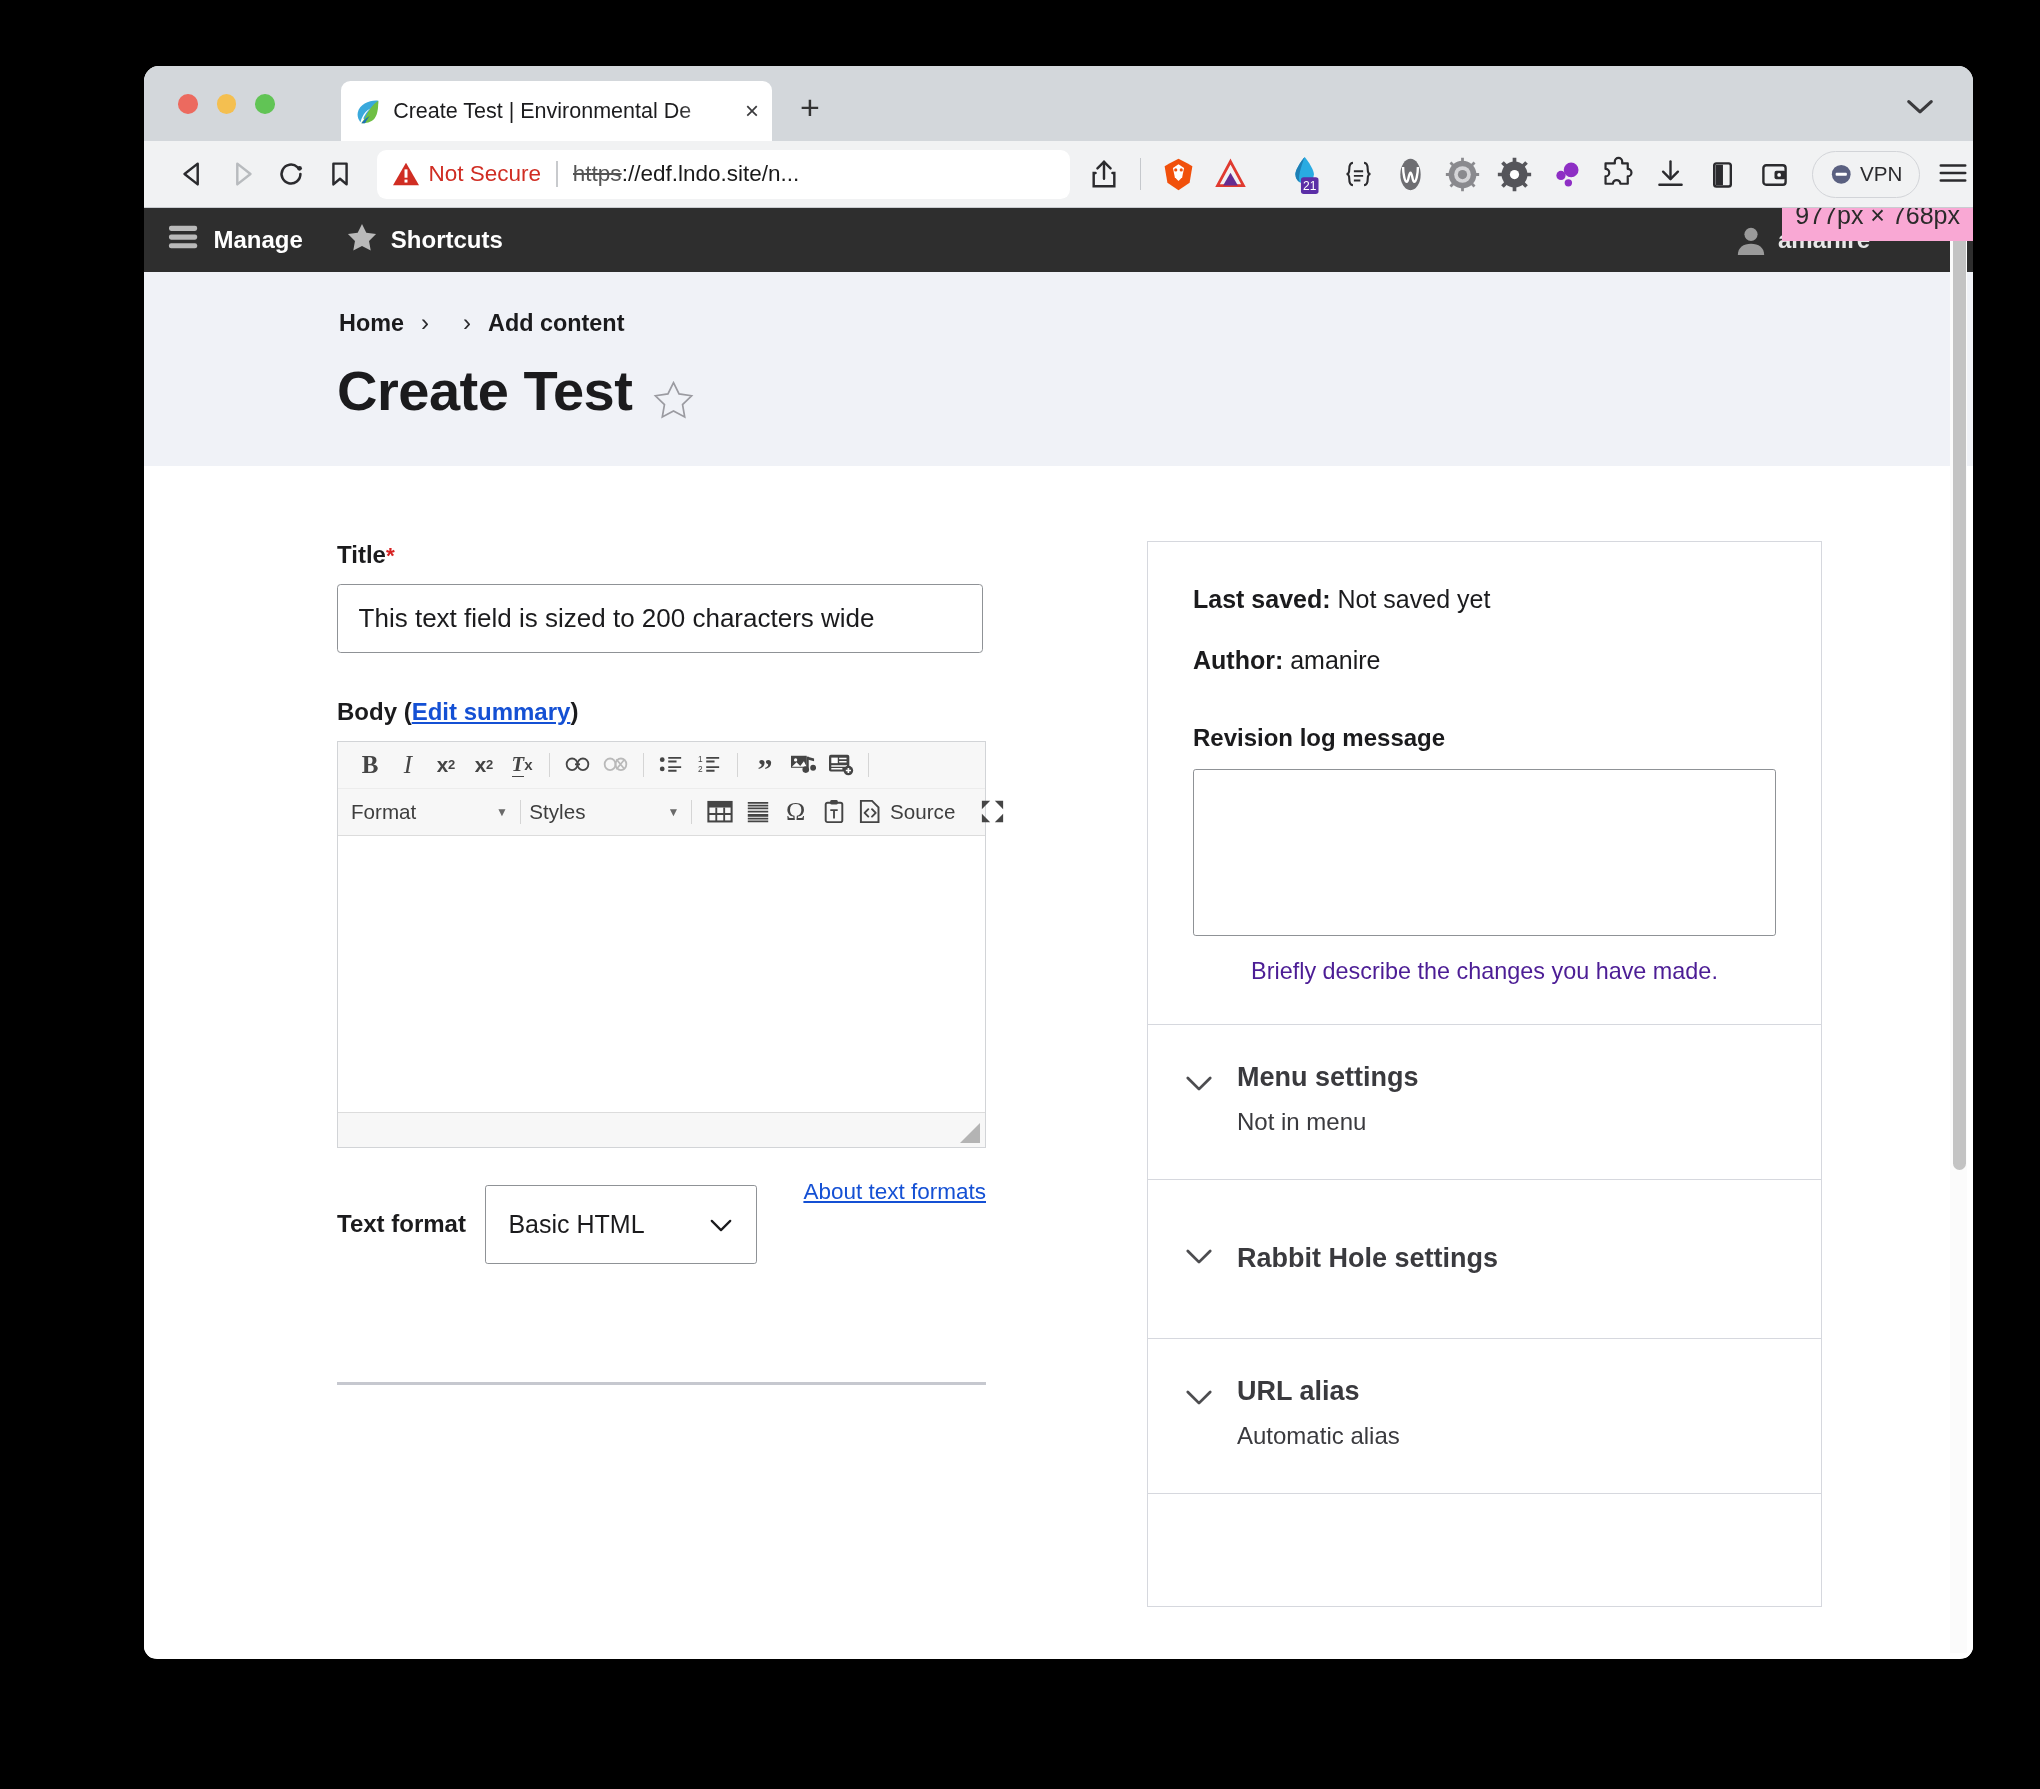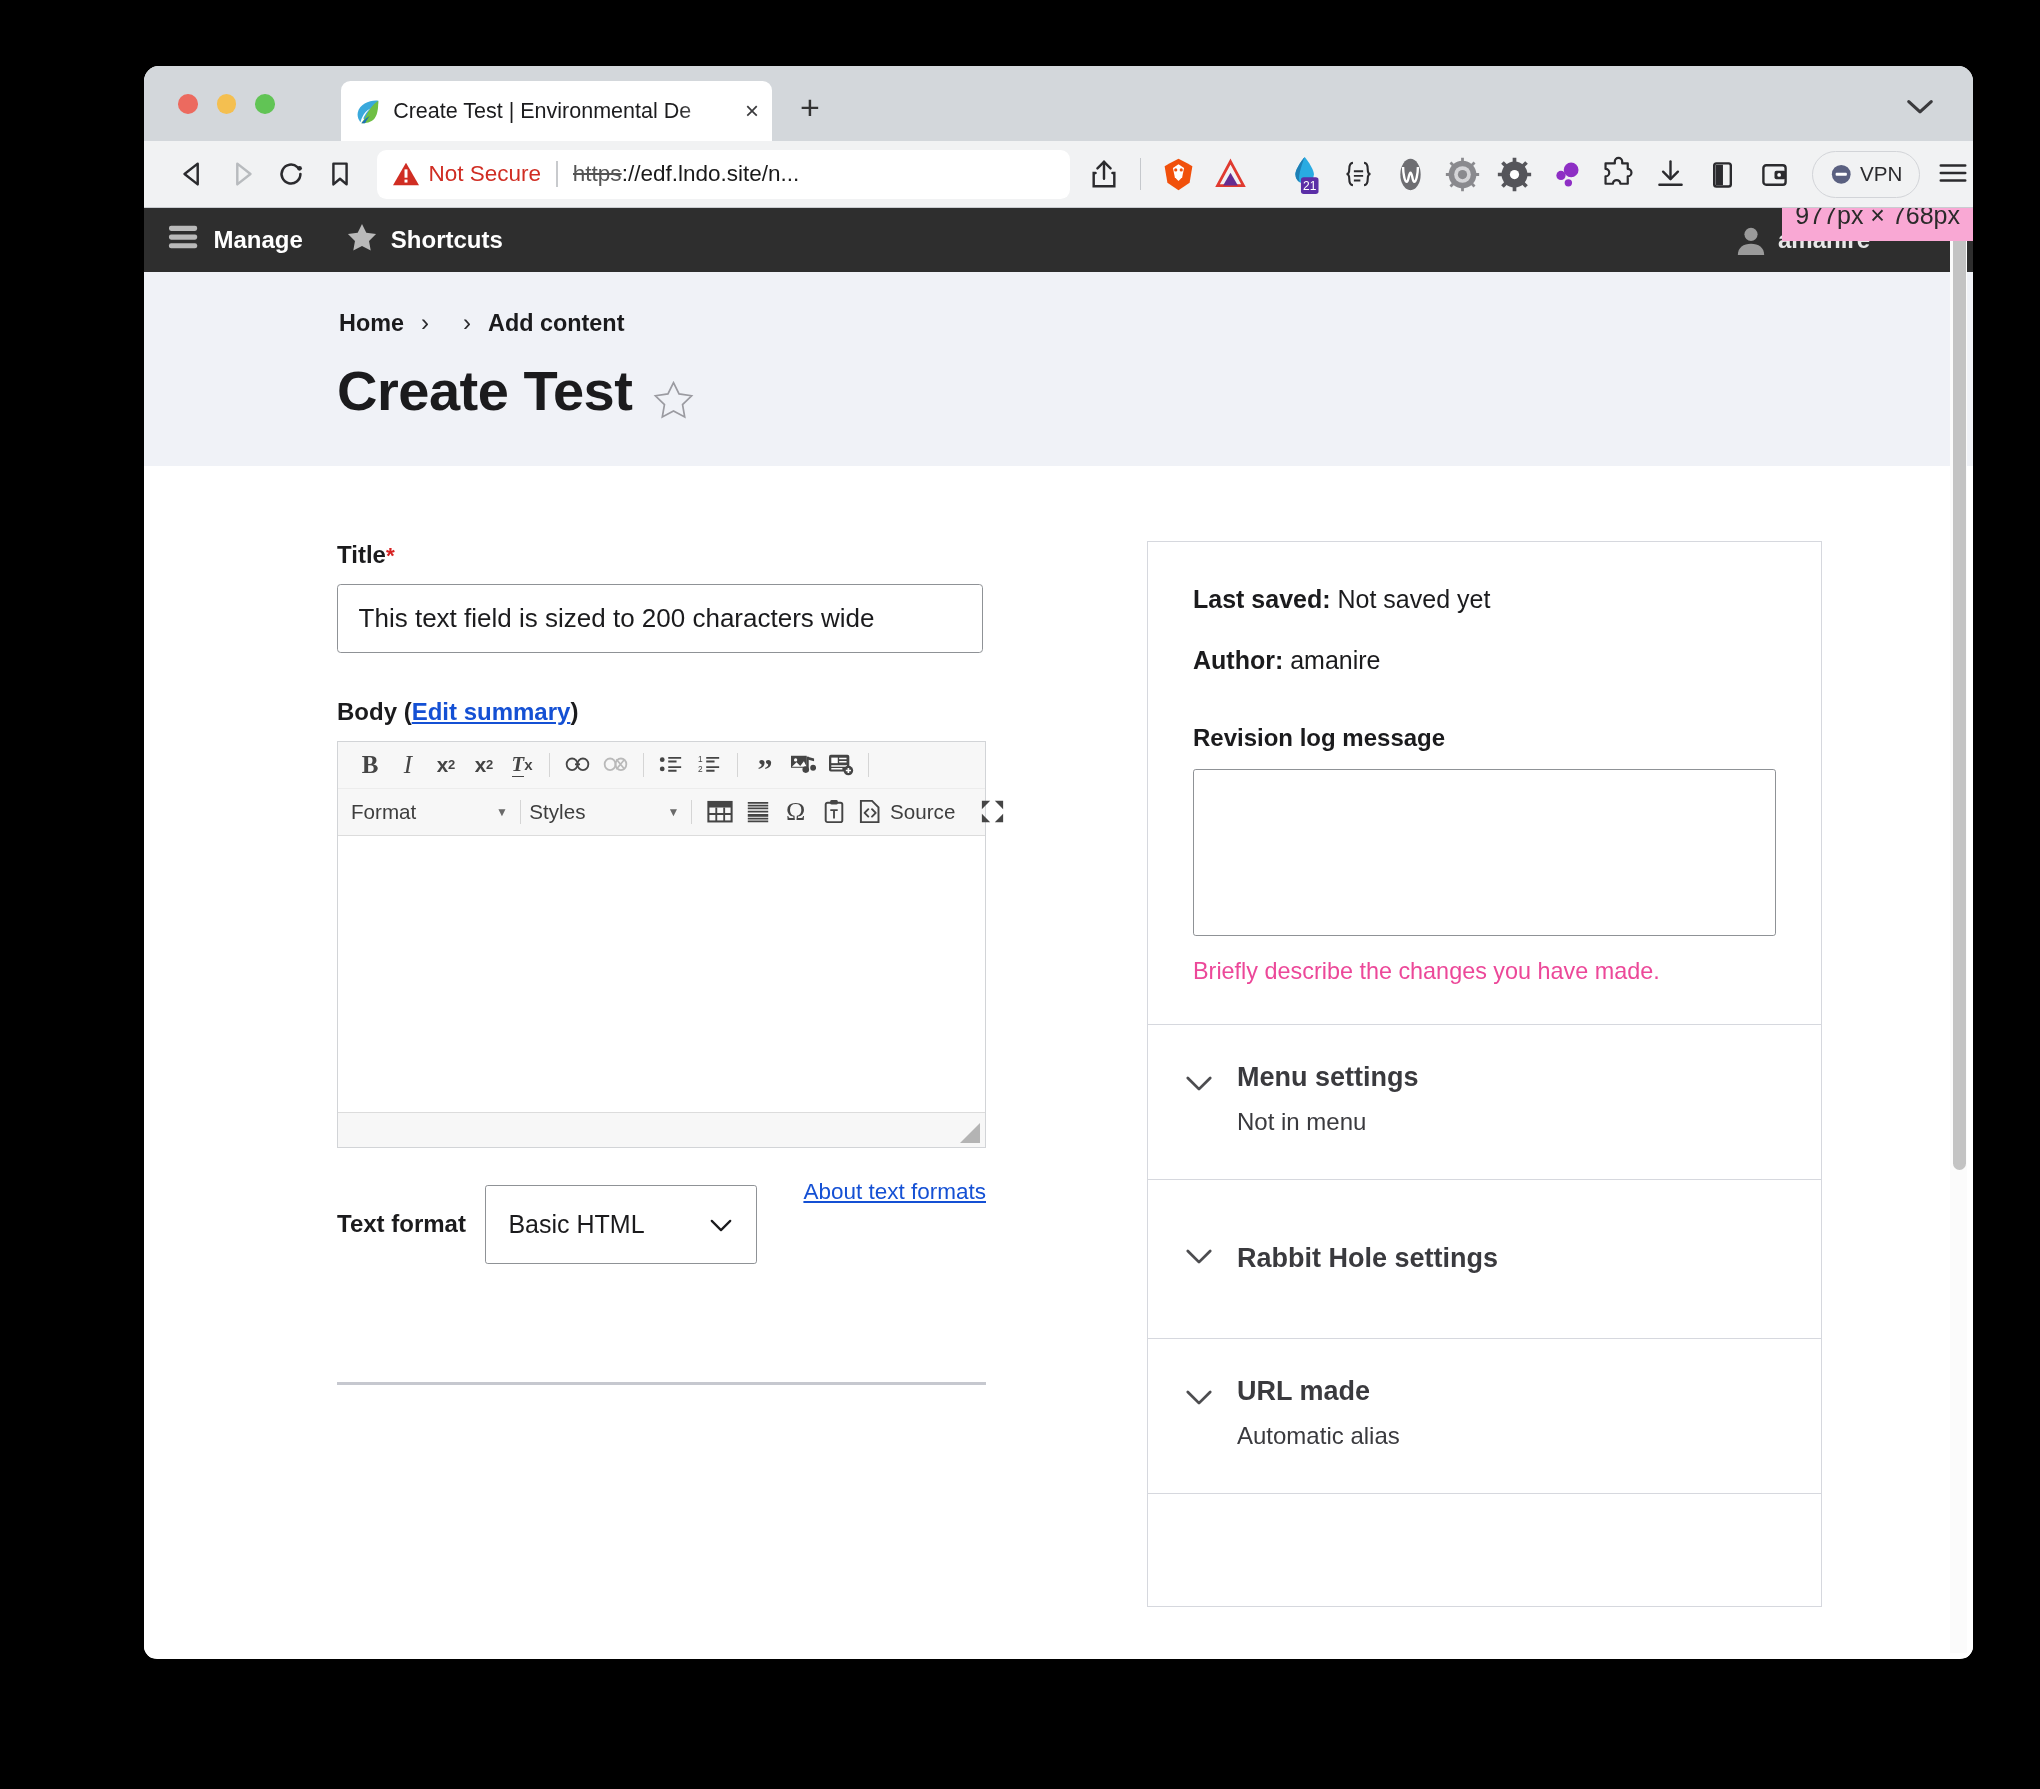--- a/index.html
+++ b/index.html
@@ -443,22 +443,23 @@
     box-sizing: border-box;
     resize: none;
     font-family: "Liberation Sans", sans-serif;
     font-size: 22.5px;
     padding: 9.4px;
     outline: none;
     background: #fff;
   }
   .sb-desc {
     font-size: 23.4px;
-    color: #ec4899;
+    color: #4c1d95;
     margin-top: 19px;
+    text-align: center;
   }
   .accordion-item {
     display: flex;
     align-items: flex-start;
     gap: 24px;
     padding: 37px 45px 43px 37px;
     border-bottom: 1.9px solid #d6d8de;
     cursor: pointer;
     min-height: 56px;
   }
@@ -926,21 +927,21 @@
             </div>
           </div>
 
           <div class="accordion-item">
             <span class="acc-chevron">
               <svg width="28" height="18" viewBox="0 0 30 19">
                   <path d="M3 3l12 12L27 3" stroke="#4d4d50" stroke-width="3" fill="none" stroke-linecap="round" stroke-linejoin="round"></path>
                 </svg>
             </span>
             <div>
-              <div class="acc-title">URL made</div>
+              <div class="acc-title">URL alias</div>
               <div class="acc-summary">Automatic alias</div>
             </div>
           </div>
 
           <div style="height:112px;"></div>
         </div>
       </div>
     </div>
 
     <div id="page-scrollbar">

